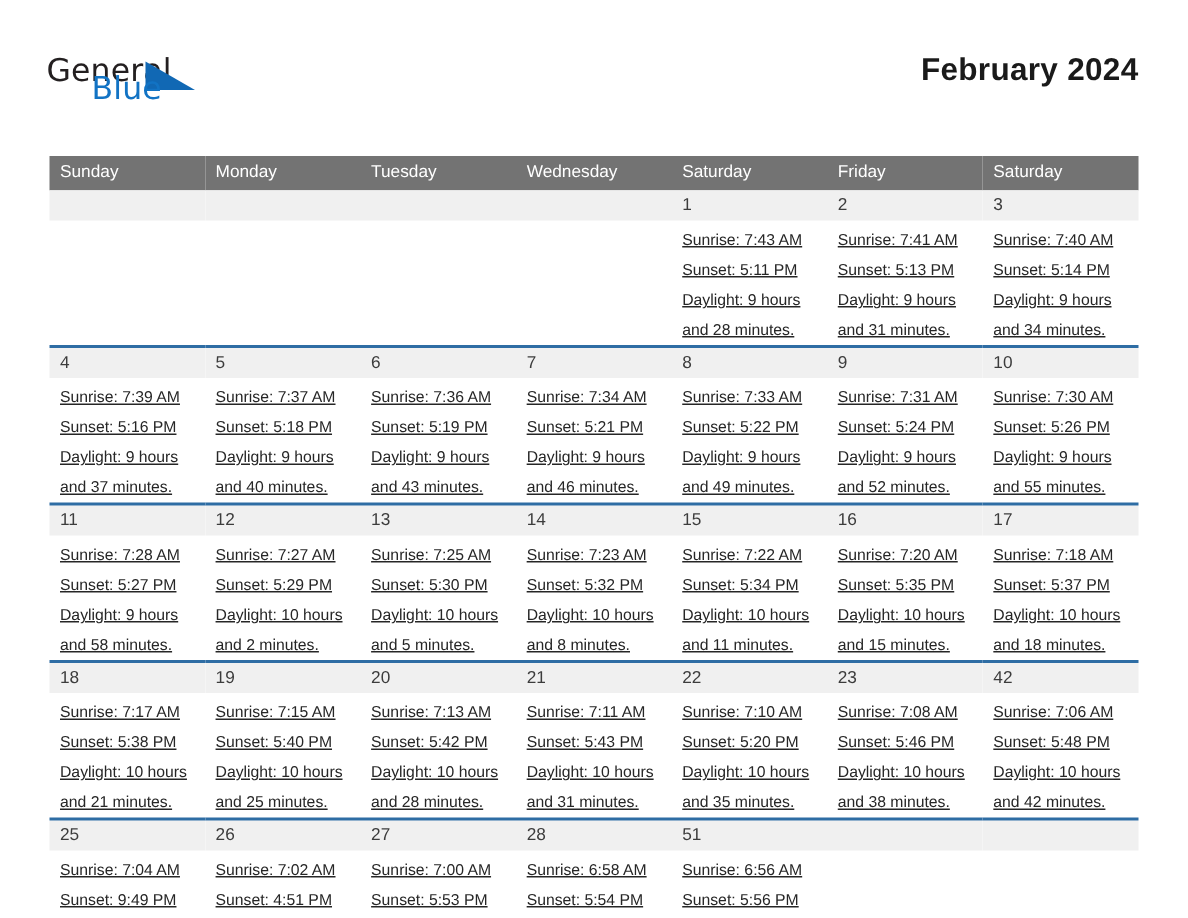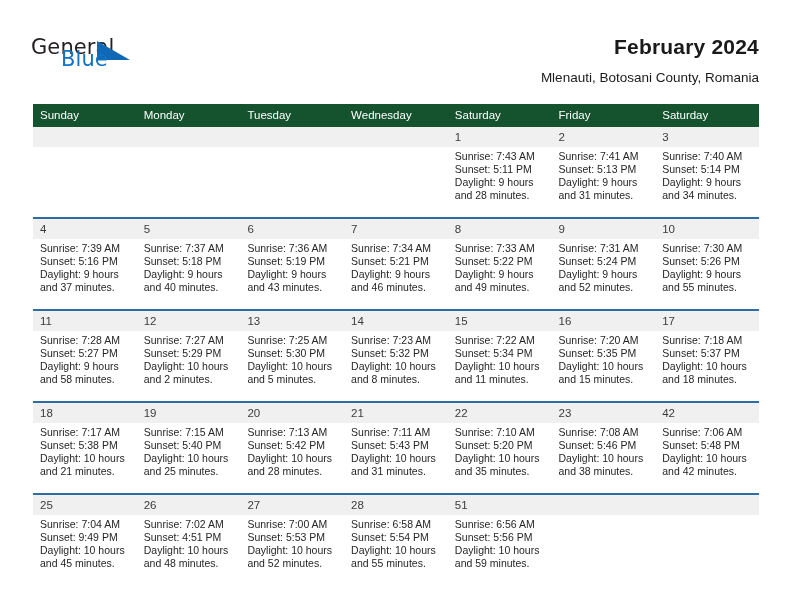--- a/index.html
+++ b/index.html
@@ -93,21 +93,21 @@
     position: absolute;
     left: 33px;
     top: 104px;
     width: 726px;
     border-collapse: collapse;
     table-layout: fixed;
   }
   .calendar col { width: 103.71px; }
 
   .calendar thead th {
-    background: #14532d;
+    background: #737373;
     color: #ffffff;
     font-size: 11.5px;
     font-weight: normal;
     text-align: left;
     padding: 5px 0 5px 7px;
     height: 11px;
     line-height: 13px;
     font-family: "Liberation Sans", sans-serif;
   }
 
@@ -130,42 +130,42 @@
     padding: 3px 0 3px 7px;
     min-height: 14px;
     font-family: "Liberation Sans", sans-serif;
   }
   .daynum.empty {
     color: transparent;
   }
   .details {
     padding: 3px 6px 0 7px;
     font-size: 10.5px;
-    line-height: 13px;
+    line-height: 20px;
     color: #262626;
     font-family: "Liberation Sans", sans-serif;
     white-space: pre-line;
+    text-decoration: underline;
   }
 </style>
 </head>
 <body>
 
 <div class="page">
 
   <div class="header">
 
     <div class="logo">
       <span class="logo-general">General</span>
       <span class="logo-triangle"></span>
       <span class="logo-blue">Blue</span>
     </div>
 
     <div class="title-block">
       <div class="cal-title">February 2024</div>
-      <div class="cal-subtitle">Mlenauti, Botosani County, Romania</div>
     </div>
 
   </div>
 
   <table class="calendar">
     <colgroup>
       <col>
         <col>
         <col>
         <col>

